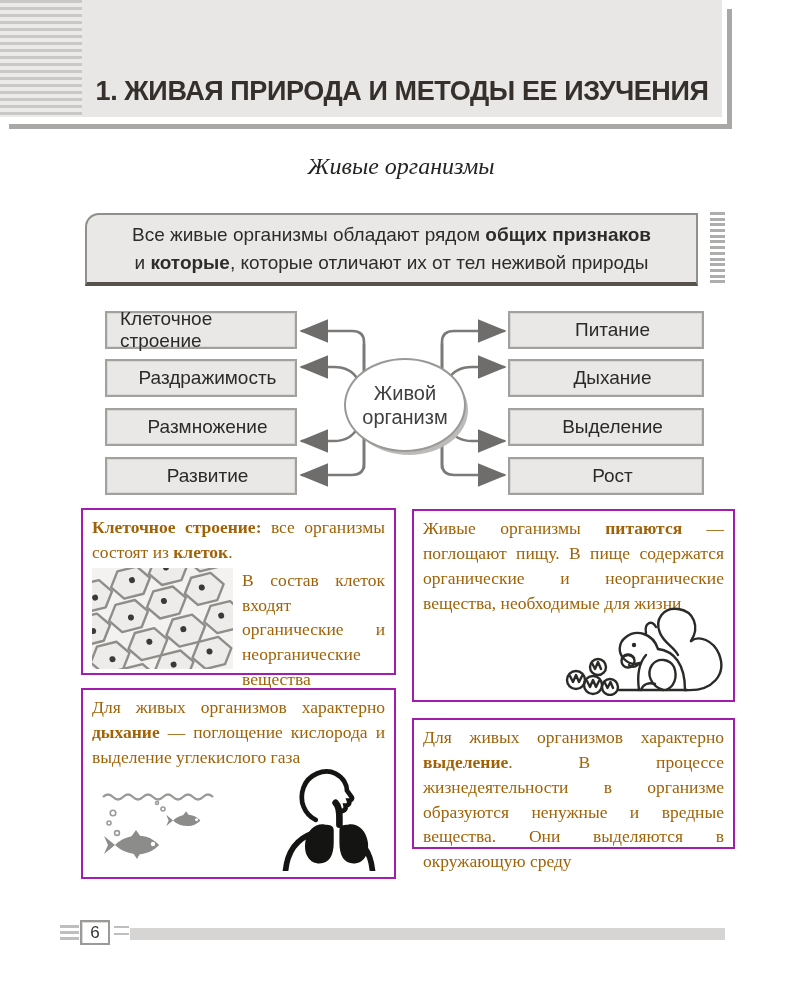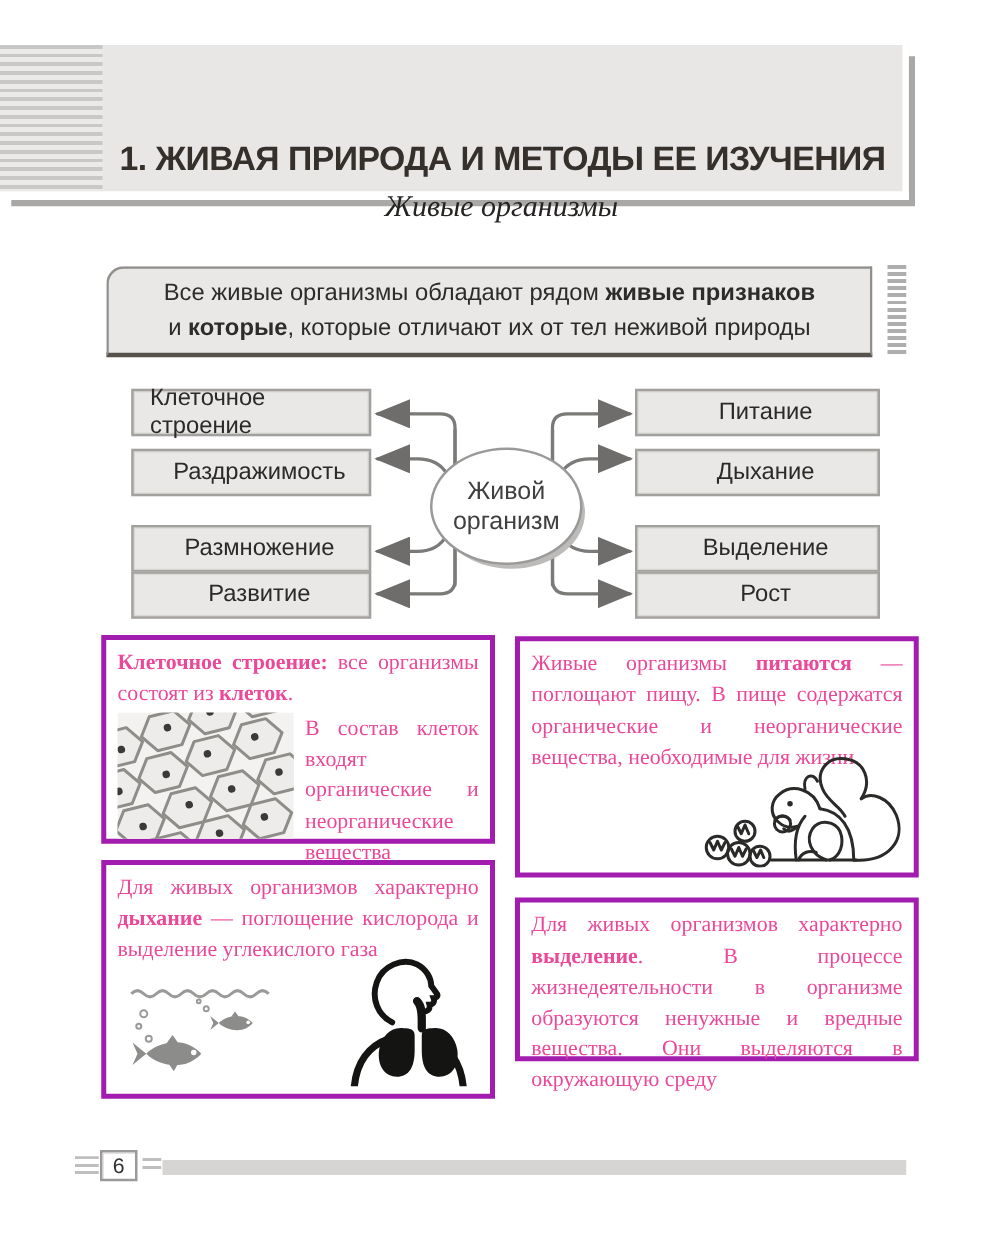--- a/index.html
+++ b/index.html
@@ -2,21 +2,21 @@
 <html lang="ru"><head>
 <meta charset="utf-8">
 <style>
   html,body{margin:0;padding:0;background:#fff;}
   .page{position:relative;width:786px;height:1000px;background:#ffffff;overflow:hidden;
         font-family:"Liberation Sans",sans-serif;}
 
   
   .chapter-band{position:absolute;left:0;top:0;width:722px;height:117px;background:#e8e7e5;
         border-right:5px solid #ffffff;border-bottom:7px solid #ffffff;
-        box-shadow:7px 7px 0 -2px #a9a8a6;margin-top:36px;}
+        box-shadow:7px 7px 0 -2px #a9a8a6;}
   .chapter-stripes{position:absolute;left:0;top:0;width:82px;height:117px;
         background:repeating-linear-gradient(to bottom,#c9c8c6 0 3px,#eceae8 3px 7px);}
   .chapter-title{position:absolute;left:82px;right:0;bottom:10px;text-align:center;
         font-size:27px;font-weight:bold;letter-spacing:-0.4px;color:#35302b;}
 
   .subtitle{position:absolute;left:16px;top:153px;width:770px;text-align:center;
         font-family:"Liberation Serif",serif;font-style:italic;font-size:24px;color:#262422;}
 
   
   .intro-box{position:absolute;left:85px;top:213px;width:613px;height:73px;box-sizing:border-box;
@@ -28,30 +28,30 @@
 
   
   .diagram-svg{position:absolute;left:85px;top:300px;width:625px;height:205px;z-index:1;}
   .dbox{position:absolute;box-sizing:border-box;z-index:2;background:#e9e8e7;
         border:2px solid #a3a19e;box-shadow:inset 0 0 0 1px #d8d7d5;
         display:flex;align-items:center;justify-content:center;
         font-size:19px;color:#2b2a28;padding-left:13px;}
   .dbox.l{left:105px;width:192px;}
   .dbox.r{left:508px;width:196px;}
   .row1{top:311px;height:38px;} .row2{top:359px;height:38px;}
-  .row3{top:408px;height:38px;margin-top:12px;} .row4{top:457px;height:38px;}
+  .row3{top:408px;height:38px;} .row4{top:457px;height:38px;}
   .oval{position:absolute;left:344px;top:358px;width:118px;height:90px;z-index:3;
         background:#ffffff;border:2px solid #9a9997;border-radius:50%;
         box-shadow:4px 5px 0 -2px #bcbbb9;display:flex;flex-direction:column;
         align-items:center;justify-content:center;font-size:20px;line-height:1.2;color:#404040;}
 
   
-  .card{position:absolute;box-sizing:border-box;background:#fff;border:4px solid #a21caf;
+  .card{position:absolute;box-sizing:border-box;background:#fff;border:2px solid #a21caf;
         padding:5px 9px 6px 9px;font-family:"Liberation Serif",serif;font-size:17.5px;
-        line-height:1.42;color:#ec4899;text-align:justify;}
+        line-height:1.42;color:#a16207;text-align:justify;}
   .card p{margin:0;}
   .card b{font-weight:bold;}
   .card-cell{left:81px;top:508px;width:315px;height:167px;}
   .card-nutrition{left:412px;top:509px;width:323px;height:193px;}
   .card-breathing{left:81px;top:688px;width:315px;height:191px;}
   .card-excretion{left:412px;top:718px;width:323px;height:131px;}
   .cell-row{display:flex;gap:9px;margin-top:3px;}
   .cell-row .txt{flex:1;}
   .squirrel-art{position:absolute;right:4px;bottom:4px;}
   .fish-art{position:absolute;left:18px;bottom:16px;}
@@ -73,21 +73,21 @@
 <div class="page">
 
   <div class="chapter-band">
     <div class="chapter-stripes"></div>
     <div class="chapter-title">1. ЖИВАЯ ПРИРОДА И МЕТОДЫ ЕЕ ИЗУЧЕНИЯ</div>
   </div>
 
   <div class="subtitle">Живые организмы</div>
 
   <div class="intro-box">
-    <div><span>Все живые организмы обладают рядом </span><b>живые признаков</b></div>
+    <div><span>Все живые организмы обладают рядом </span><b>общих признаков</b></div>
     <div><span>и </span><b>которые</b><span>, которые отличают их от тел неживой природы</span></div>
   </div>
   <div class="dash-ladder"></div>
 
   <svg class="diagram-svg" viewBox="85 300 625 205">
     <defs>
       <marker id="ah" markerWidth="11" markerHeight="9" refX="10" refY="4.5" orient="auto">
         <path d="M0,0 L11,4.5 L0,9 z" fill="#6e6d6b"></path>
       </marker>
     </defs>

